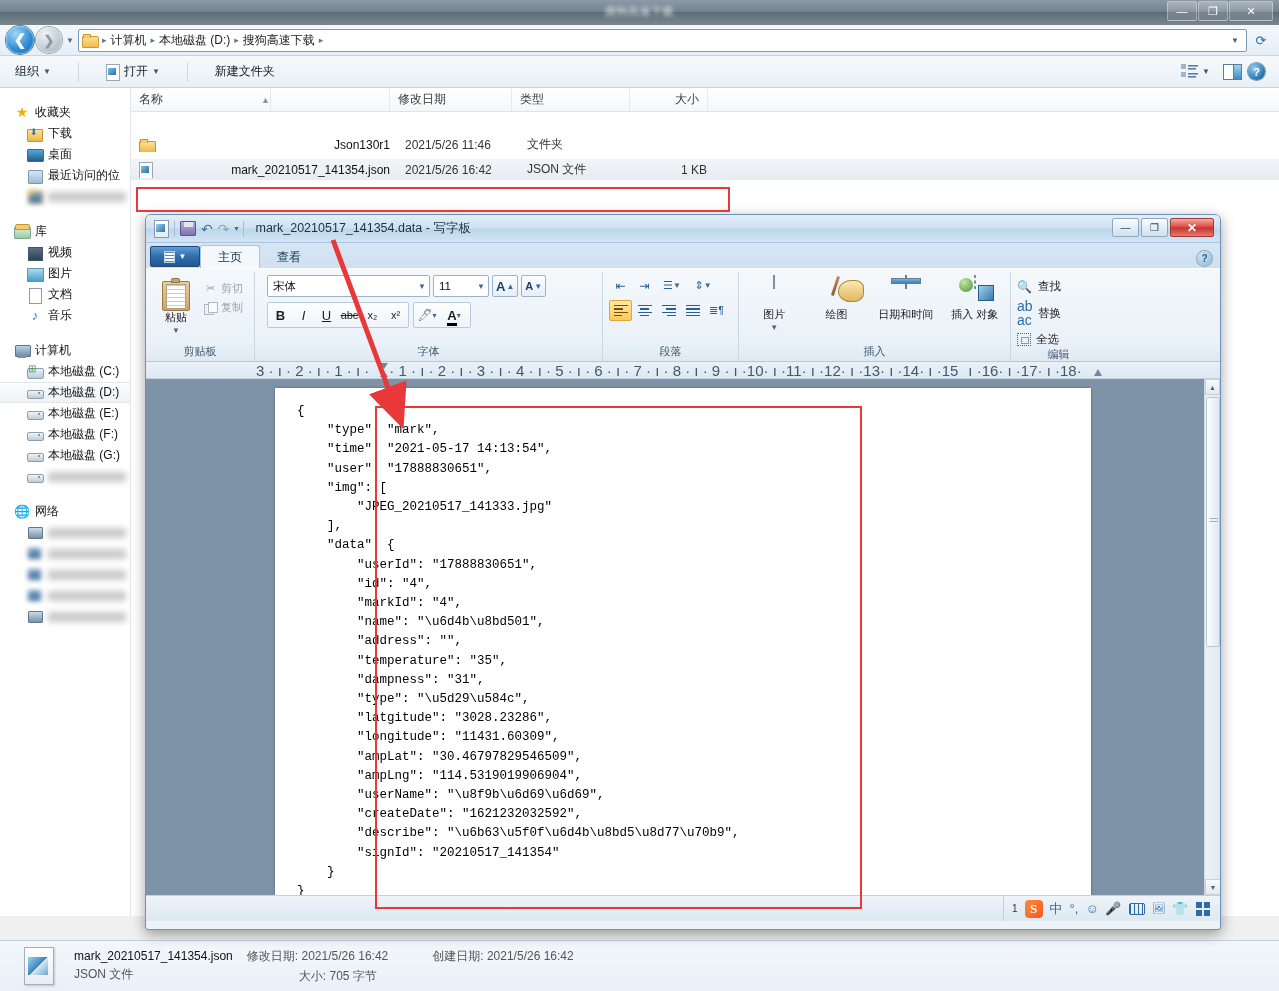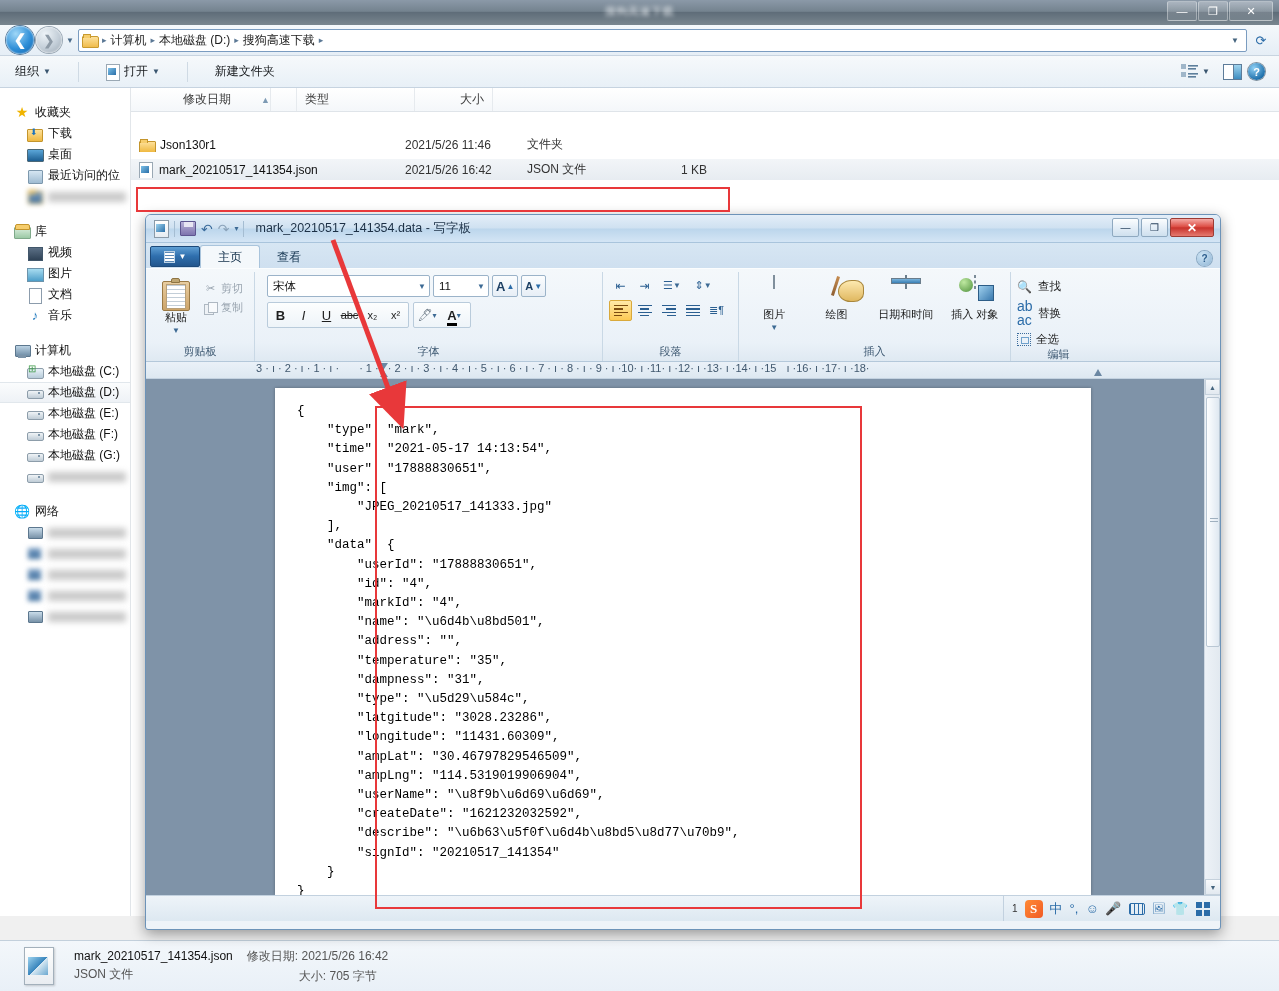--- a/index.html
+++ b/index.html
@@ -203,30 +203,30 @@
     display: flex; height: 24px; align-items: center;
     background: linear-gradient(to bottom, #ffffff, #f4f7fa);
     border-bottom: 1px solid #dfe4e9;
     font-size: 12px; color: #3a3a3a; position: relative;
   }
   .colhdr > div {
     padding-left: 8px; border-right: 1px solid #e6eaee; height: 100%;
     display: flex; align-items: center; overflow: hidden;
   }
   .col-name { width: 259px; }
-  .col-date { width: 122px; margin-left: 44px; }
+  .col-date { width: 122px; }
   .col-type { width: 118px; }
   .col-size { width: 78px; justify-content: flex-end; padding-right: 8px !important; }
   .sort-arrow {
     position: absolute; left: 122px; top: 0px; color: #7d9ab4; font-size: 9px;
   }
   .filerow {
     display: flex; height: 21px; align-items: center; font-size: 12px; color: #111;
   }
-  .filerow > div { padding-left: 8px; overflow: hidden; white-space: nowrap; }
+  .filerow > div { padding-left: 8px; overflow: hidden; white-space: nowrap; justify-content: space-between; }
   .filerow.selected {
     background: linear-gradient(to bottom, #f2f5f8, #e7ecf1);
   }
   .fr-name { width: 259px; display: flex !important; align-items: center; gap: 6px; }
   .fr-date { width: 122px; color: #333; margin-left: 7px; }
   .fr-type { width: 118px; color: #333; }
   .fr-size { width: 78px; text-align: right; padding-right: 8px !important; padding-left: 0 !important; color:#333;}
   .json-ico { width: 14px; height: 16px; position: relative; flex: none; }
   .json-ico::before {
     content: ""; position: absolute; left: 0; top: 0; width: 12px; height: 15px;
@@ -486,21 +486,21 @@
   .selall::after { content:""; position:absolute; left:3px; top:3px; width:6px; height:5px; border:1px solid #6ea0cb;}
 
   
   .wp-ruler {
     height: 17px; background: linear-gradient(to bottom,#eaf1f8,#dde8f1);
     border-bottom: 1px solid #c3d2e0;
     position: relative; overflow: hidden;
   }
   .ruler-strip {
     position: absolute; left: 110px; top: 0; height: 17px;
-    display: flex; align-items: flex-start; font-size: 11px; color: #41586e;
+    display: flex; align-items: center; font-size: 15px; color: #41586e;
     letter-spacing: 0px; white-space: nowrap;
     font-family: "Liberation Sans", sans-serif;
   }
   .ruler-marker-l {
     position: absolute; left: 234px; top: 1px; width: 8px; height: 14px;
   }
   .ruler-marker-l::before {
     content:""; position:absolute; left:0; top:0; width:0; height:0;
     border-left:4px solid transparent; border-right:4px solid transparent; border-top:6px solid #6b87a3;
   }
@@ -760,20 +760,21 @@
         </div>
         <div class="tree-row child">
           <span class="ti pc"></span>
           <span class="tree-label masked">xxxxxxx</span>
         </div>
       </div>
     </div>
 
     <div class="exp-main">
       <div class="colhdr">
+        <div class="col-name">名称</div>
         <div class="col-date">修改日期</div>
         <div class="col-type">类型</div>
         <div class="col-size">大小</div>
         <div class="sort-arrow">▲</div>
       </div>
 
       <div class="filerow" style="margin-top:22px;">
         <div class="fr-name">
           <span class="ti fold" style="width:15px;height:14px;"></span>
           <span>Json130r1</span>
@@ -804,20 +805,26 @@
     </div>
     <div class="det-meta">
       <div class="det-col">
         <div class="l2">
           <span>修改日期:</span>
           <span>2021/5/26 16:42</span>
         </div>
         <div class="l2" style="padding-left:52px;">
           <span>大小:</span>
           <span>705 字节</span>
+        </div>
+      </div>
+      <div class="det-col">
+        <div class="l2">
+          <span>创建日期:</span>
+          <span>2021/5/26 16:42</span>
         </div>
       </div>
     </div>
   </div>
 </div>
 
 <div id="wordpad">
 
   <div class="wp-titlebar">
     <span class="wp-appico"></span>

